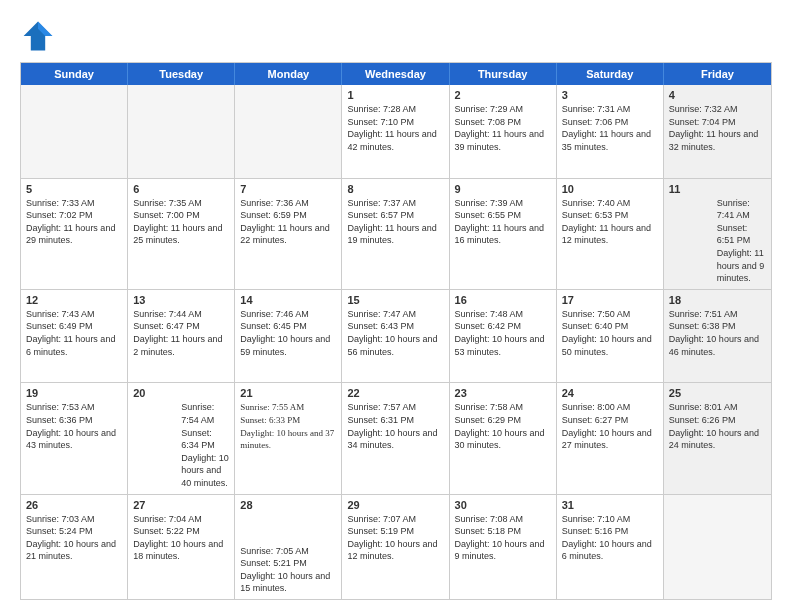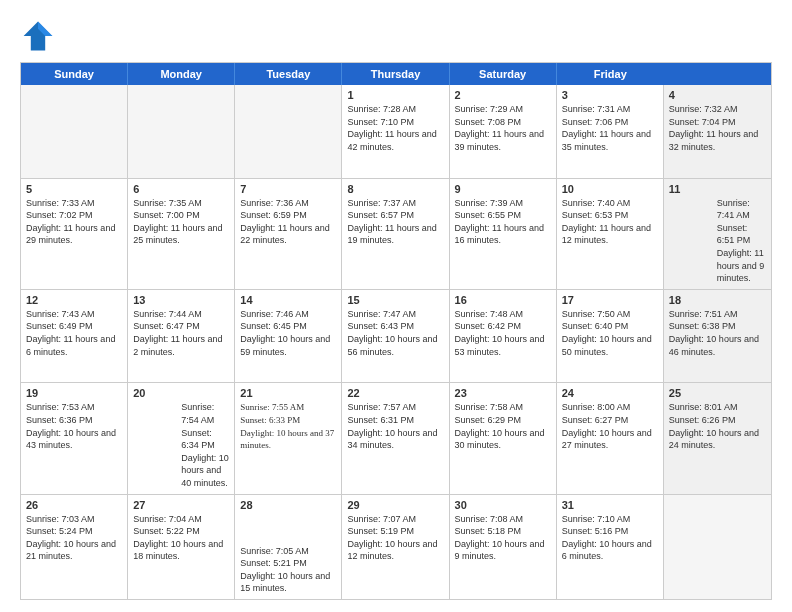--- a/index.html
+++ b/index.html
@@ -128,22 +128,23 @@
     </div>
     <div class="title-block">
       <div class="month-title"></div>
       <div class="location"></div>
     </div>
   </div>
 
   <div class="calendar">
     <div class="cal-header">
     <div class="cal-header-cell">Sunday</div>
+        <div class="cal-header-cell">Tuesday</div>
         <div class="cal-header-cell">Monday</div>
-        <div class="cal-header-cell">Tuesday</div>
+        <div class="cal-header-cell">Wednesday</div>
         <div class="cal-header-cell">Thursday</div>
         <div class="cal-header-cell">Saturday</div>
         <div class="cal-header-cell">Friday</div>
       </div>
     <div class="cal-body">
     <div class="cal-row">
           <div class="cal-cell empty"></div>
           <div class="cal-cell empty"></div>
           <div class="cal-cell empty"></div>
           <div class="cal-cell">

